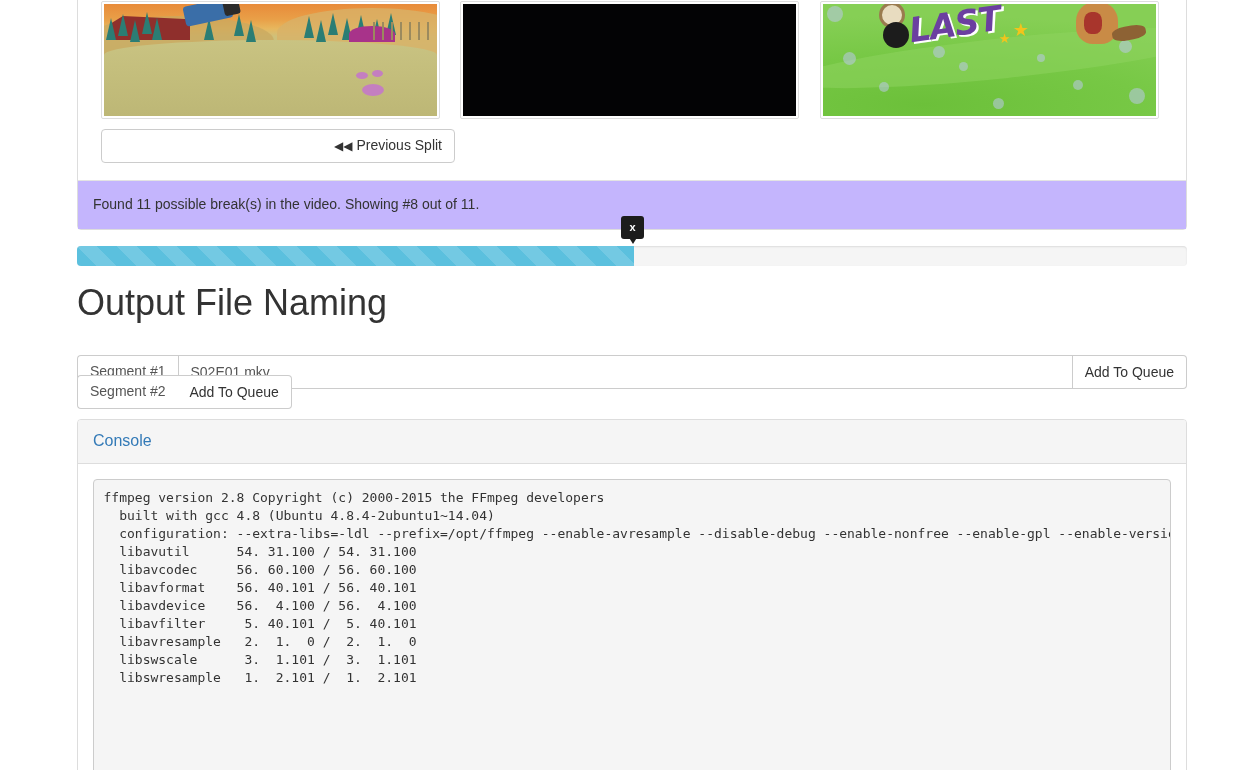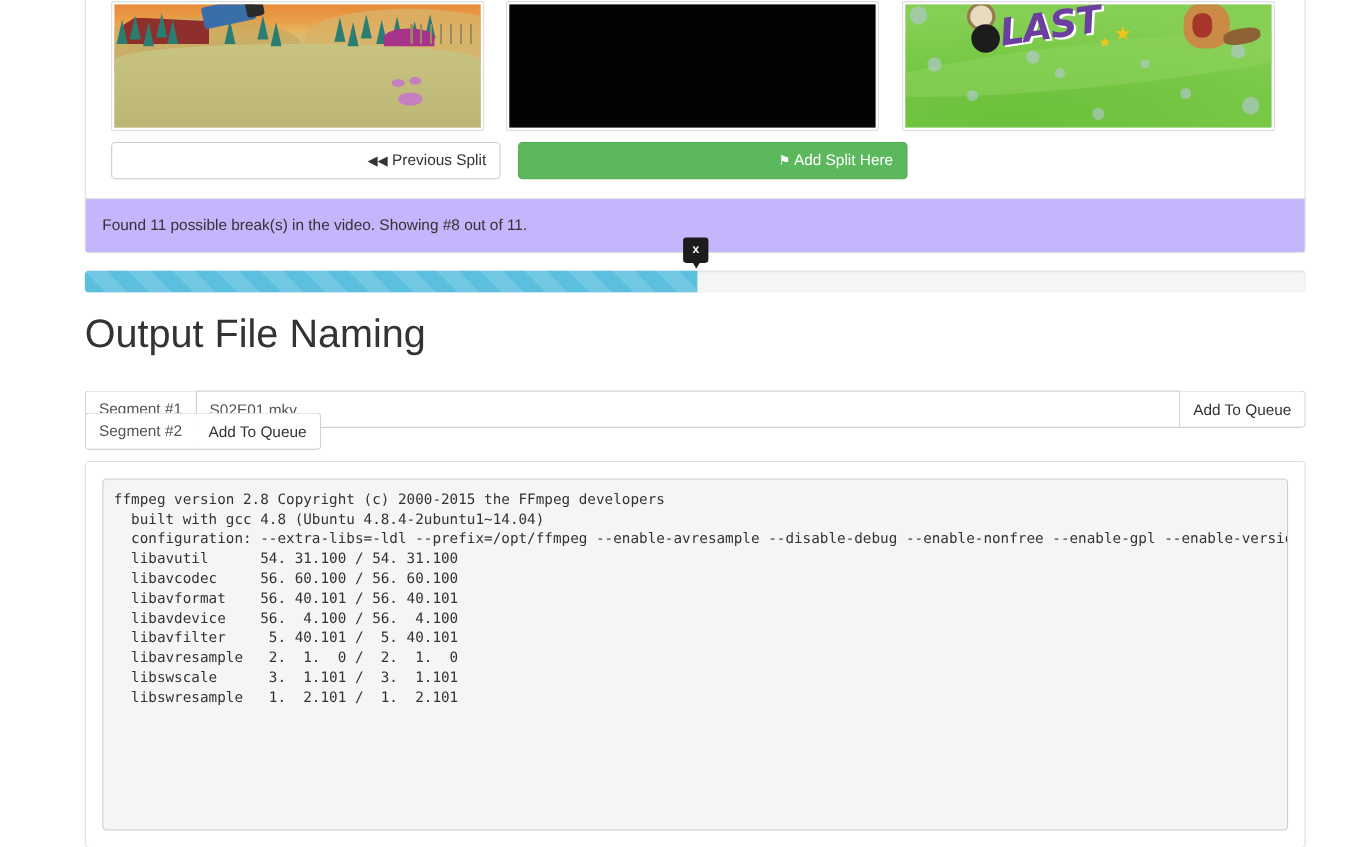--- a/index.html
+++ b/index.html
@@ -406,26 +406,20 @@
 
     </div>
 
     <div class="btn-row">
       <div class="btn-cell">
         <div class="btn btn-default">
           <span class="ico">◀◀</span>
           <span>Previous Split</span>
         </div>
       </div>
-      <div class="btn-cell">
-        <div class="btn btn-success">
-          <span class="ico">⚑</span>
-          <span>Add Split Here</span>
-        </div>
-      </div>
     </div>
 
     <div class="well-breaks">Found 11 possible break(s) in the video. Showing #8 out of 11.</div>
   </div>
 
   <div class="marker-strip">
     <div class="marker">x</div>
   </div>
 
   <div class="progress">
@@ -439,20 +433,23 @@
     <input class="form-control" type="text" value="S02E01.mkv" style="">
     <button class="input-btn">Add To Queue</button>
   </div>
 
   <div class="input-group ig2">
     <span class="input-addon">Segment #2</span>
     <button class="input-btn">Add To Queue</button>
   </div>
 
   <div class="panel">
+    <div class="panel-heading">
+      <h3 class="panel-title">Console</h3>
+    </div>
     <div class="panel-body">
       <pre class="console">ffmpeg version 2.8 Copyright (c) 2000-2015 the FFmpeg developers
   built with gcc 4.8 (Ubuntu 4.8.4-2ubuntu1~14.04)
   configuration: --extra-libs=-ldl --prefix=/opt/ffmpeg --enable-avresample --disable-debug --enable-nonfree --enable-gpl --enable-version3 --enable-libopencore-amrnb --enable-libopencore-amrwb --disable-decoder=amrnb --disable-decoder=amrwb --enable-libpulse --enable-libdcadec --enable-libfreetype --enable-libx264 --enable-libx265 --enable-libfdk-aac --enable-libvorbis --enable-libmp3lame --enable-libopus --enable-libvpx --enable-libspeex --enable-libass --enable-avisynth --enable-libsoxr --enable-libxvid --enable-libvo-aacenc --enable-libvidstab
   libavutil      54. 31.100 / 54. 31.100
   libavcodec     56. 60.100 / 56. 60.100
   libavformat    56. 40.101 / 56. 40.101
   libavdevice    56.  4.100 / 56.  4.100
   libavfilter     5. 40.101 /  5. 40.101
   libavresample   2.  1.  0 /  2.  1.  0

